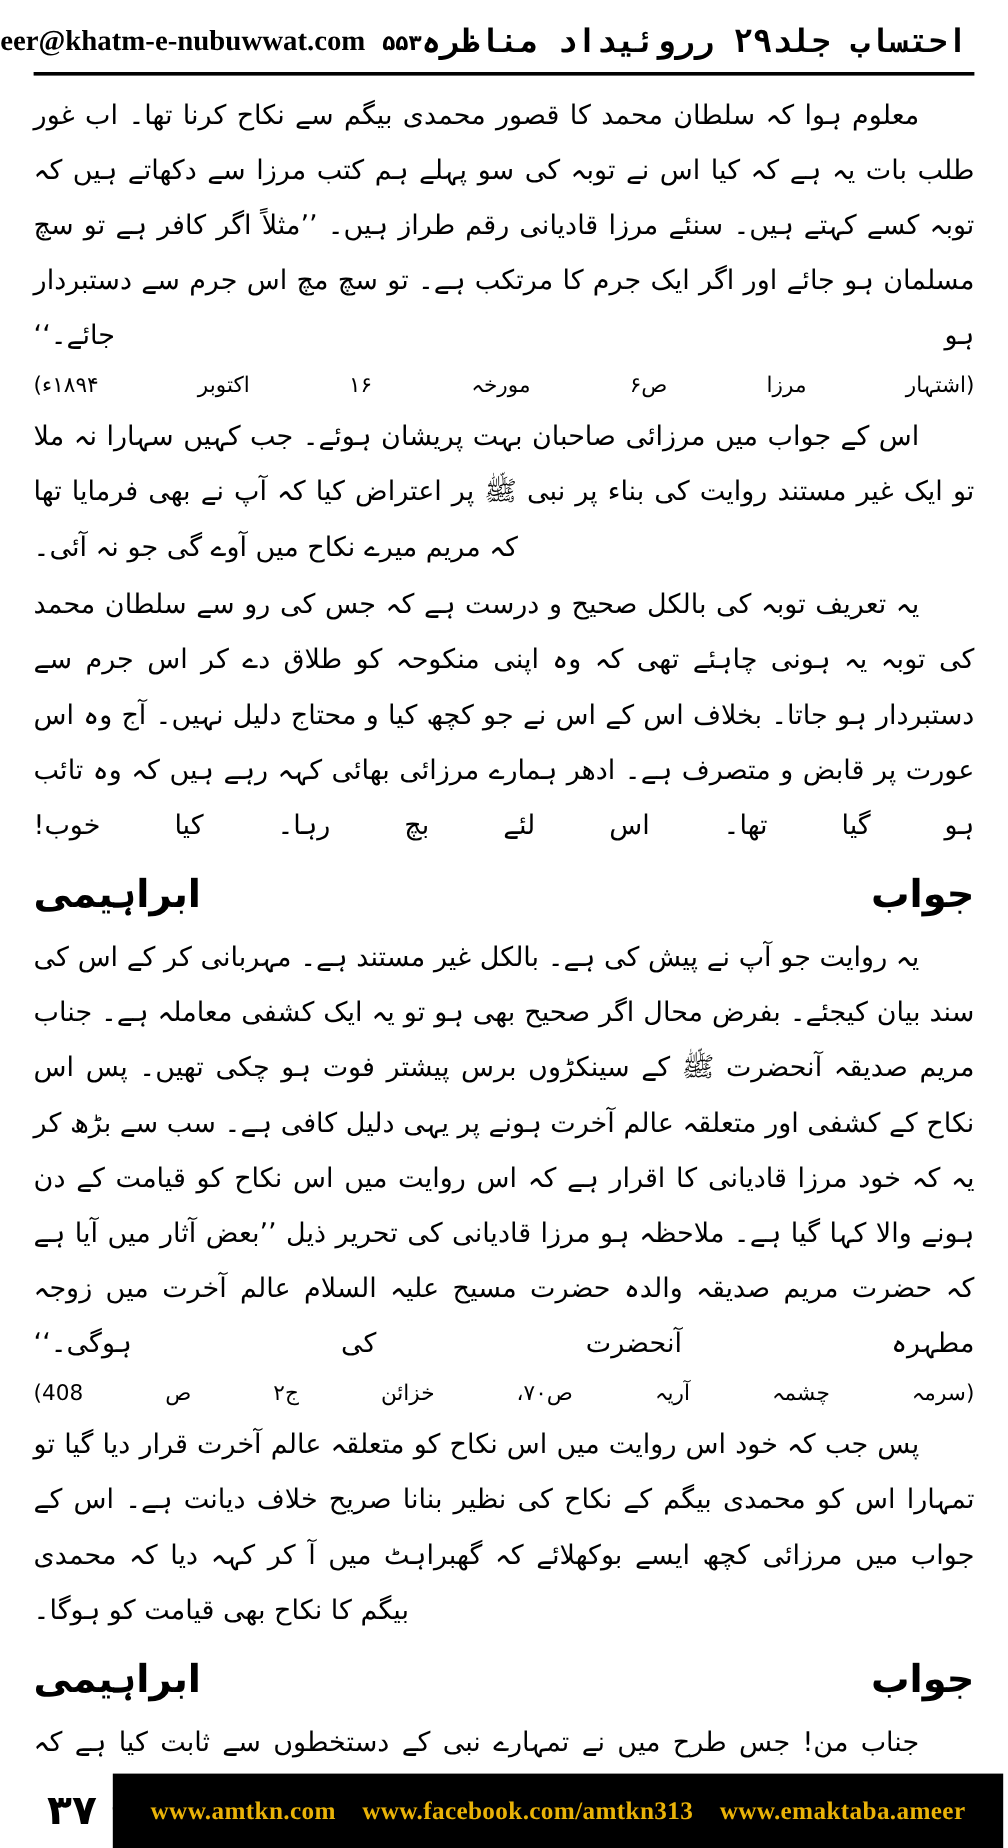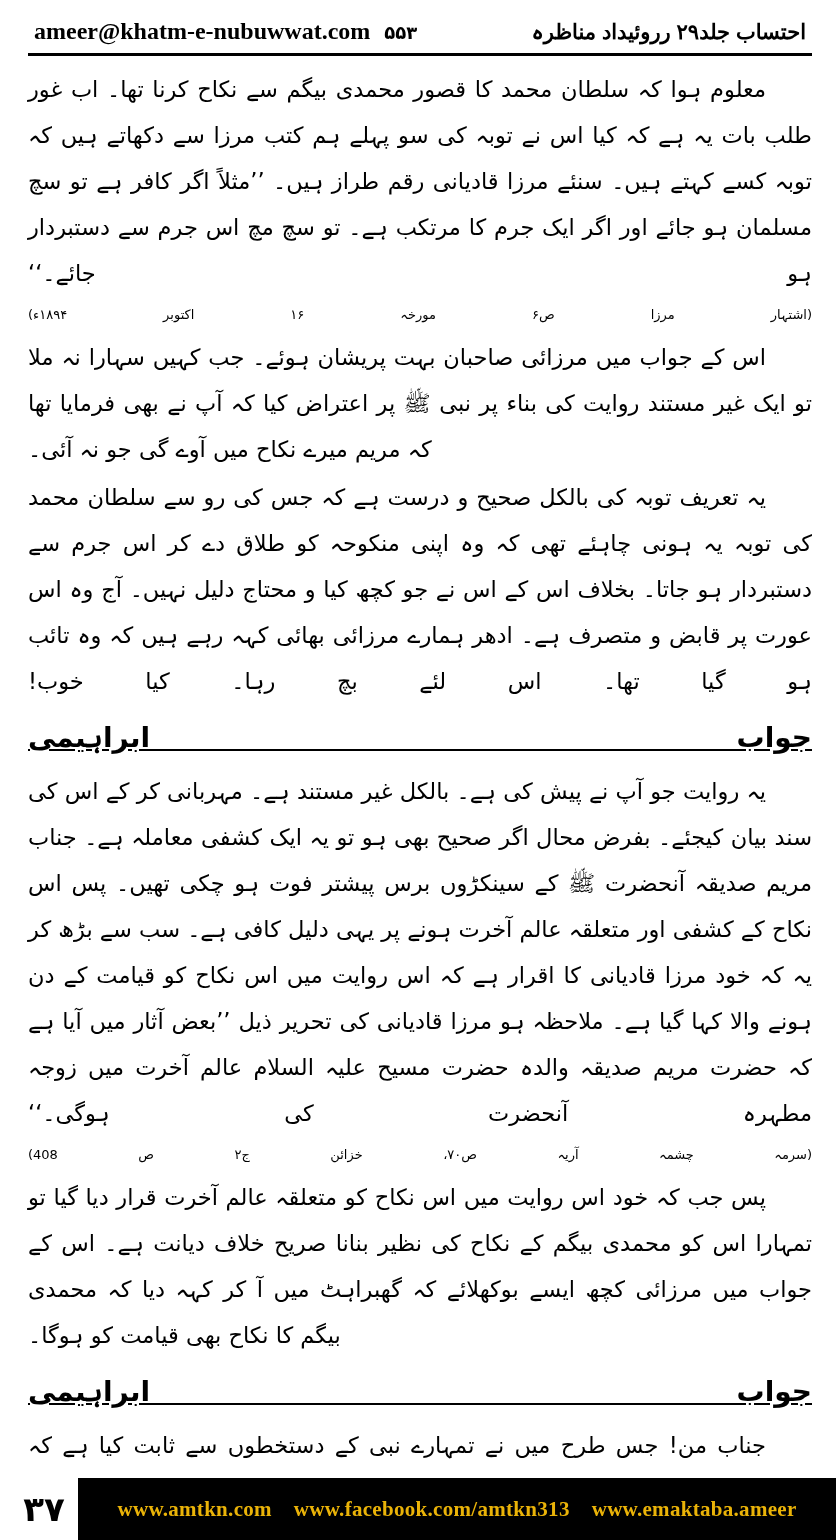--- a/index.html
+++ b/index.html
@@ -29,22 +29,22 @@
     direction: rtl;
     padding: 4px 6px 2px 6px;
   }
   .header-right {
     display: flex;
     align-items: baseline;
     gap: 14px;
     direction: rtl;
   }
   .book-title {
-    font-family: Liberation Sans, sans-serif;
-    font-size: 21px;
+    font-family: Liberation Mono, monospace;
+    font-size: 27px;
     font-weight: 700;
     letter-spacing: 0px;
     white-space: nowrap;
   }
   .page-number-urdu {
     font-size: 18px;
     font-weight: 700;
     font-family: "DejaVu Sans", sans-serif;
   }
   .header-email {
@@ -71,38 +71,37 @@
   }
   .para {
     margin: 0 0 2px 0;
     text-indent: 46px;
     text-align: justify;
     text-align-last: justify;
   }
   .para.last-left { text-align-last: left; }
   .ref {
     direction: rtl;
-    font-size: 13px;
+    font-size: 18px;
     line-height: 34px;
     text-align: center;
     margin: 0 0 2px 0;
   }
   .heading {
     direction: rtl;
     text-align: center;
-    font-size: 28px;
+    font-size: 32px;
     font-weight: 700;
     line-height: 52px;
     margin: 8px 0 4px 0;
-    text-decoration: underline;
   }
   
   .footer {
     position: absolute;
-    left: 0; right: 0; bottom: 0;
+    left: 16px; right: 0; bottom: 0;
     height: 62px;
     display: flex;
     align-items: stretch;
   }
   .footer-num {
     width: 78px;
     background: #ffffff;
     color: #000;
     font-size: 34px;
     font-weight: 700;

